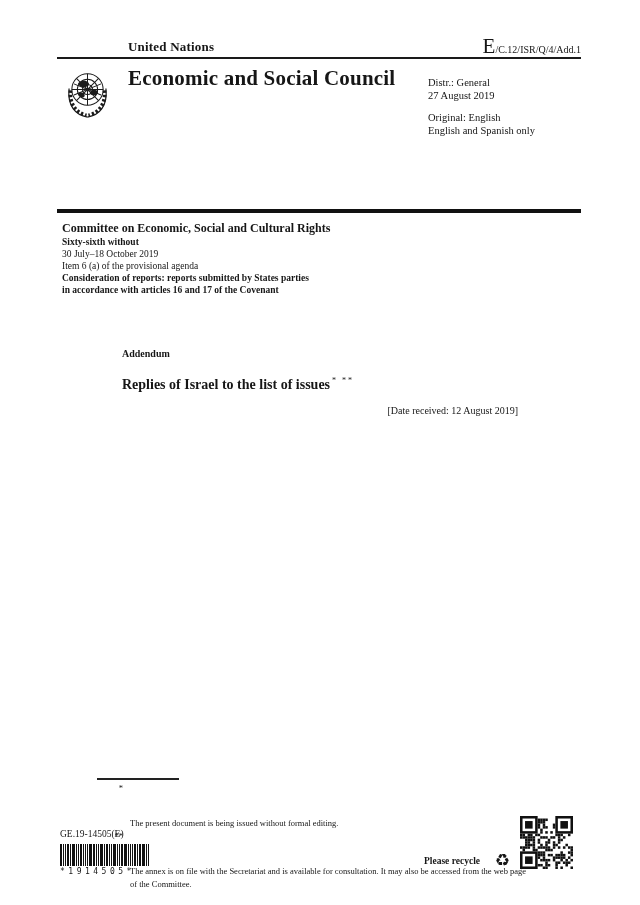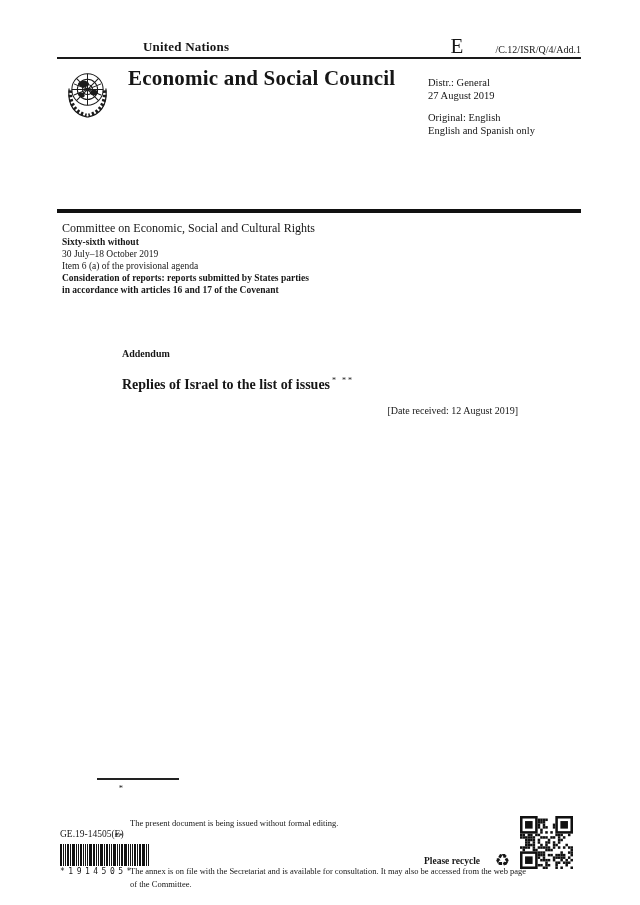--- a/index.html
+++ b/index.html
@@ -8,47 +8,47 @@
     width:640px;height:905px;
     background:#ffffff;
     font-family:"Liberation Serif", serif;
     color:#161616;
     overflow:hidden;
     margin:0 auto;
   }
   
   .un-name{
     position:absolute;left:128px;top:39px;
-    font-size:13px;font-weight:bold;letter-spacing:.2px;margin-left:15px;
+    font-size:13px;font-weight:bold;letter-spacing:.2px;
   }
   .doc-symbol{
     position:absolute;right:59px;top:36px;
     display:flex;align-items:baseline;
   }
   .doc-symbol .big-e{font-size:21px;line-height:21px;}
-  .doc-symbol .rest{font-size:10px;margin-left:32px;}
+  .doc-symbol .rest{font-size:10px;}
   .rule-thin{
     position:absolute;left:57px;top:57px;width:524px;height:2px;background:#1a1a1a;
   }
   .emblem{position:absolute;left:58px;top:65px;width:59px;height:60px;}
   .council-title{
     position:absolute;left:128px;top:66px;
     font-size:21px;font-weight:bold;letter-spacing:.2px;
   }
   .distr-block{
     position:absolute;left:428px;top:76px;
     font-size:10.5px;line-height:13px;
   }
   .distr-block .gap{height:9px;}
   .rule-thick{
     position:absolute;left:57px;top:209px;width:524px;height:4px;background:#111;
   }
   
   .committee{position:absolute;left:62px;top:221px;font-size:9.5px;line-height:12px;}
-  .committee .c-title{font-size:12px;font-weight:normal;line-height:14px;margin-bottom:1px;}
+  .committee .c-title{font-size:12px;font-weight:bold;line-height:14px;margin-bottom:1px;}
   .committee .bold{font-weight:bold;}
   
   .main-title{
     position:absolute;left:122px;top:316px;right:80px;
     font-size:14px;font-weight:bold;
   }
   .addendum{
     position:absolute;left:122px;top:348px;
     font-size:10px;font-weight:bold;
   }

